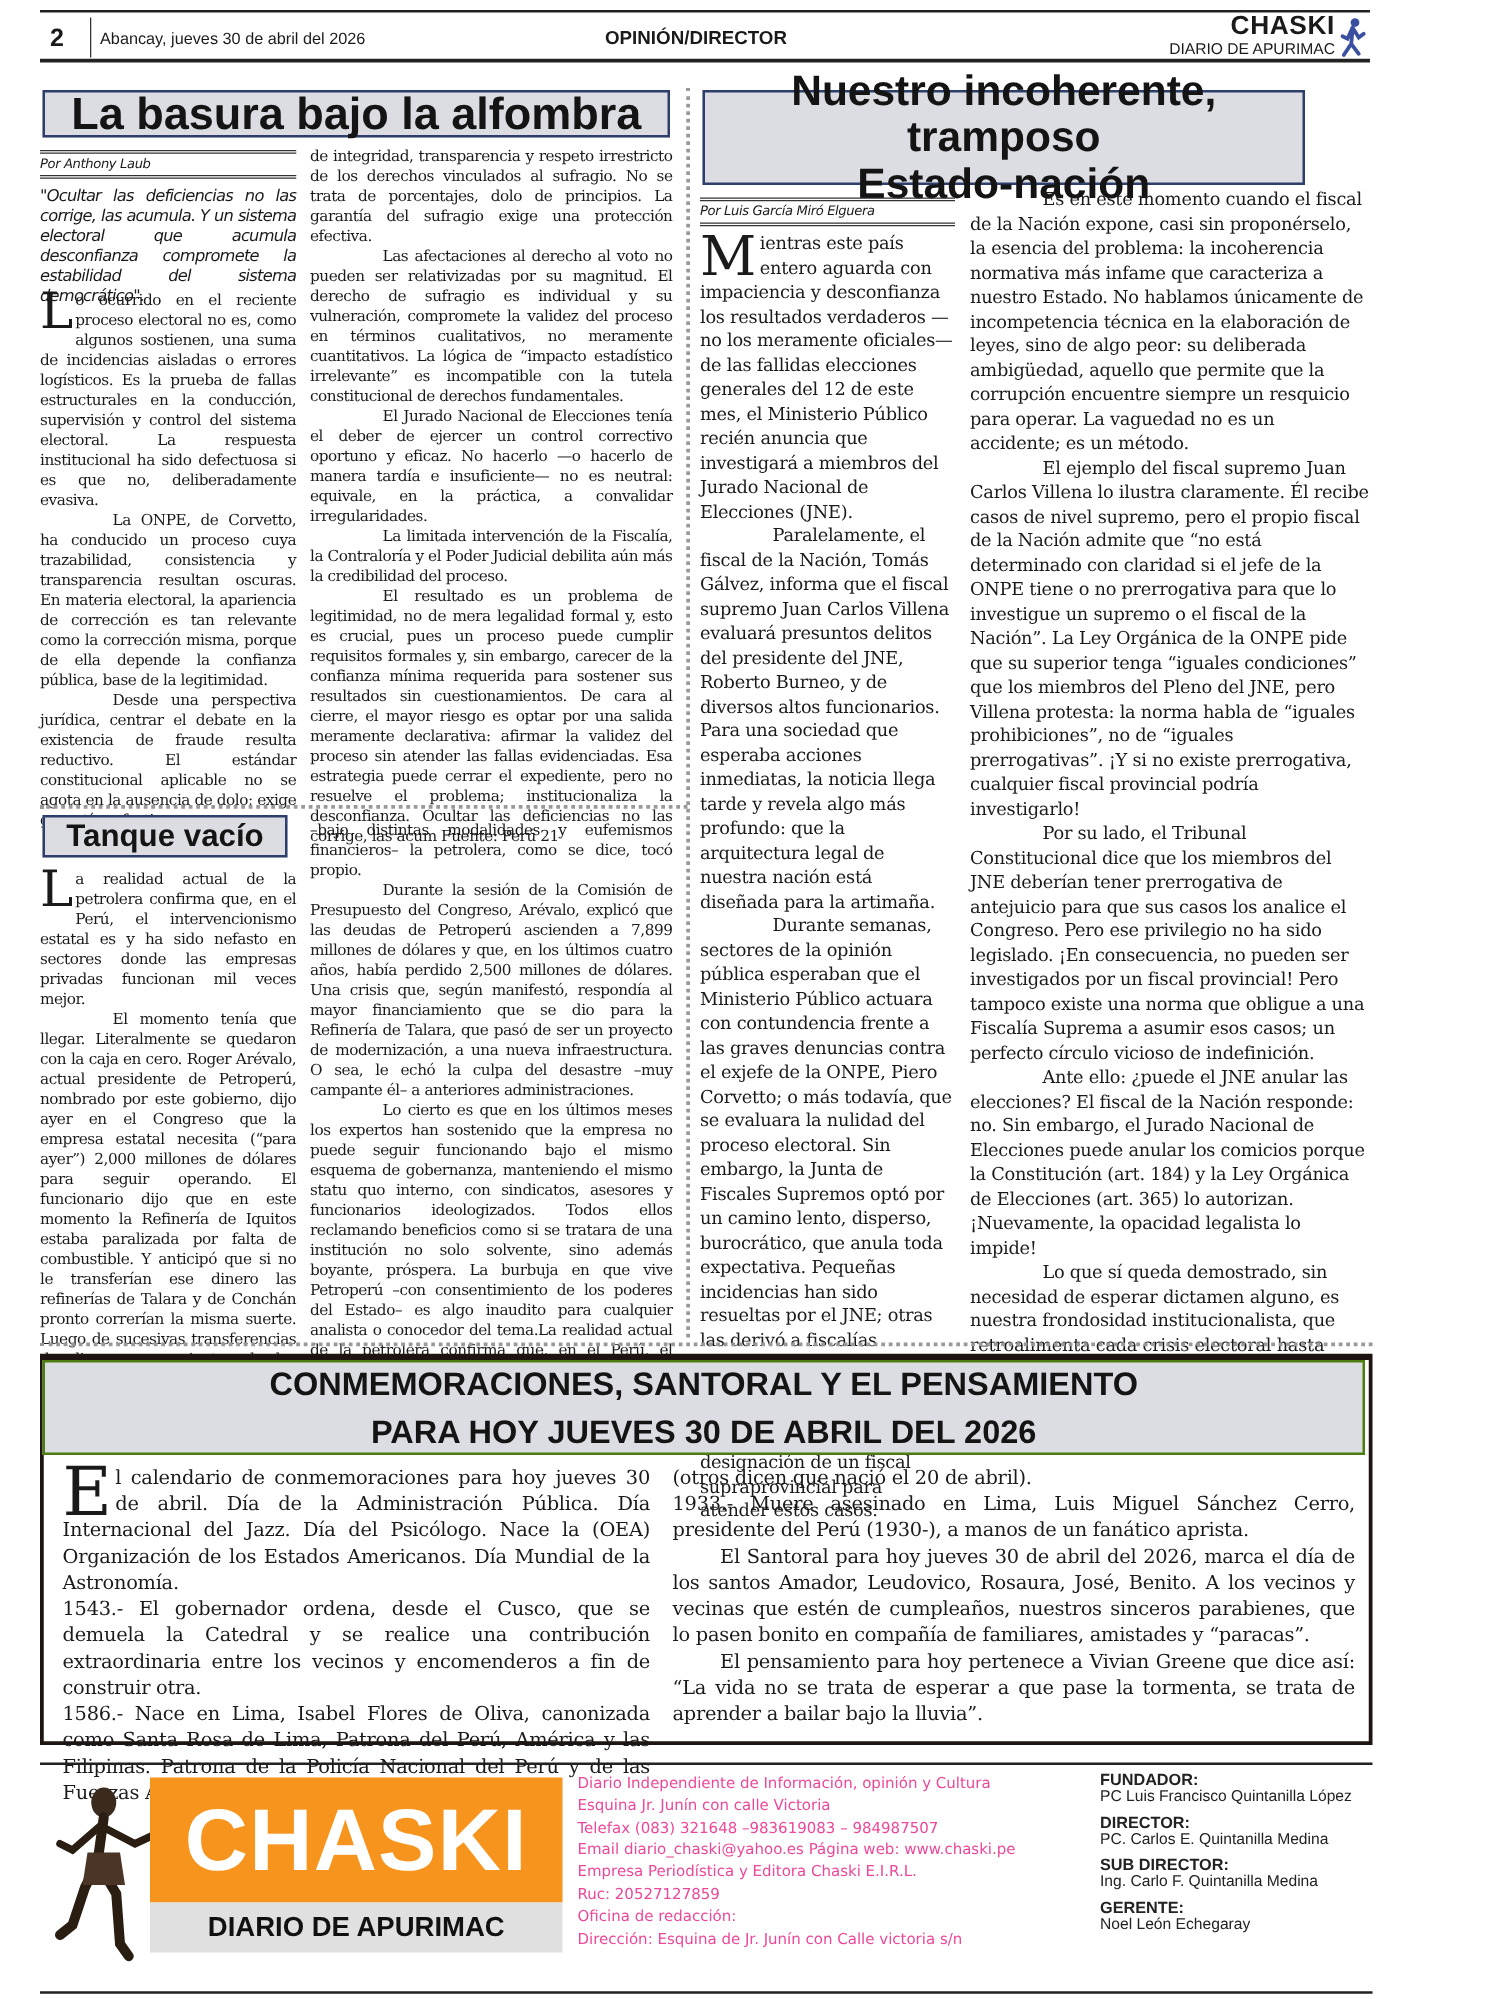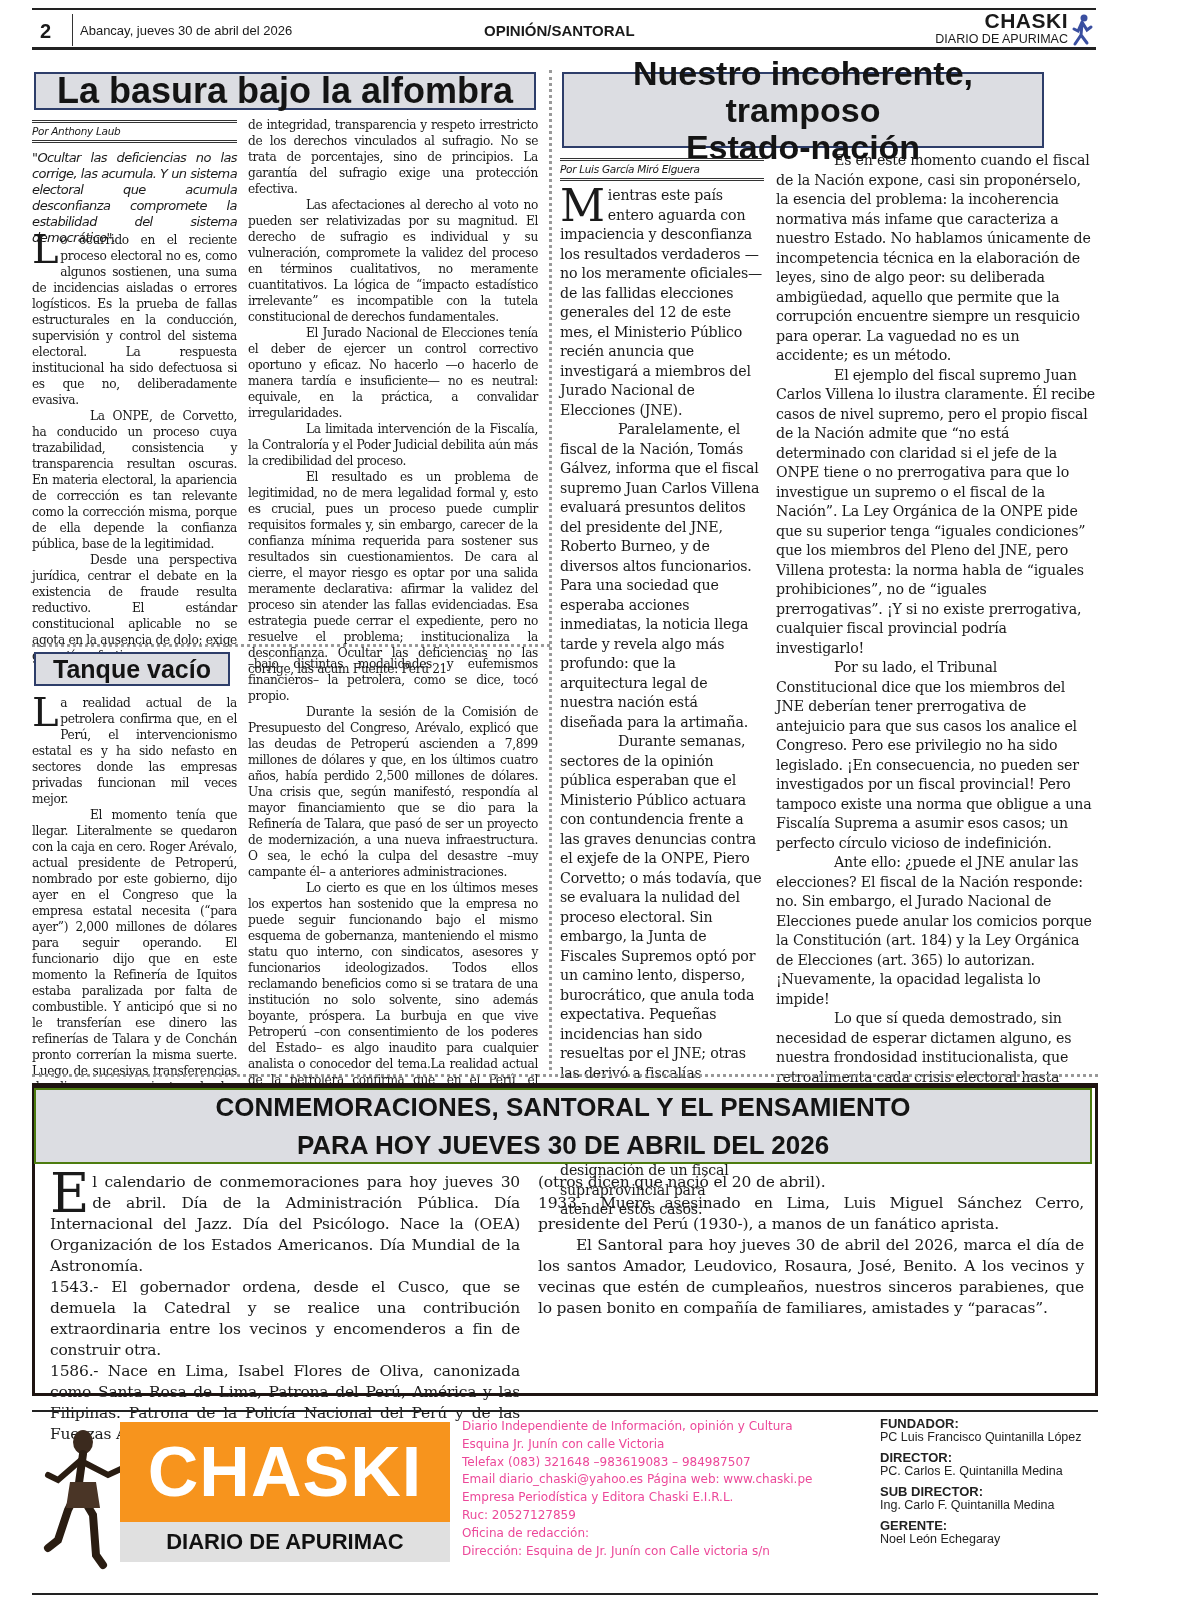--- a/index.html
+++ b/index.html
@@ -60,41 +60,41 @@
   .ftr-staff .role:first-child { margin-top: 0; }
   .ftr-staff .name { font-size: 12.5px; line-height: 14px; }
 </style>
 </head>
 <body>
 
 <div class="abs hdr">
   <div class="abs hdr-page">2</div>
   <div class="abs hdr-sep"></div>
   <div class="abs hdr-date">Abancay, jueves 30 de abril del 2026</div>
-  <div class="abs hdr-section">OPINIÓN/SANTORAL</div>
+  <div class="abs hdr-section">OPINIÓN/DIRECTOR</div>
   <div class="abs hdr-brand">
     <div class="b1">CHASKI</div>
     <div class="b2">DIARIO DE APURIMAC</div>
   </div>
   <svg class="abs hdr-logo" viewBox="0 0 24 34">
     <circle cx="14" cy="5" r="3.5" fill="#3a4fa0"></circle>
     <path d="M12 9 L8 18 L4 16 M12 9 L17 17 L21 14 M12 11 L11 22 L5 31 M11 22 L17 30" stroke="#3a4fa0" stroke-width="3" fill="none" stroke-linecap="round"></path>
   </svg>
 </div>
 
 <div class="abs tbox t1">La basura bajo la alfombra</div>
 <div class="abs byline by1">Por Anthony Laub</div>
 <div class="abs quote">"Ocultar las deficiencias no las corrige, las acumula. Y un sistema electoral que acumula desconfianza compromete la estabilidad del sistema democrático".</div>
 <div class="abs col" style="left:32px; top:232px; width:205px;">
   <p class="noind first">Lo ocurrido en el reciente proceso electoral no es, como algunos sostienen, una suma de incidencias aisladas o errores logísticos. Es la prueba de fallas estructurales en la conducción, supervisión y control del sistema electoral. La respuesta institucional ha sido defectuosa si es que no, deliberadamente evasiva.</p>
   <p>La ONPE, de Corvetto, ha conducido un proceso cuya trazabilidad, consistencia y transparencia resultan oscuras. En materia electoral, la apariencia de corrección es tan relevante como la corrección misma, porque de ella depende la confianza pública, base de la legitimidad.</p>
   <p>Desde una perspectiva jurídica, centrar el debate en la existencia de fraude resulta reductivo. El estándar constitucional aplicable no se agota en la ausencia de dolo; exige garantías efectivas</p>
 </div>
 <div class="abs col" style="left:248px; top:117px; width:290px;">
-  <p class="noind">de integridad, transparencia y respeto irrestricto de los derechos vinculados al sufragio. No se trata de porcentajes, sino de principios. La garantía del sufragio exige una protección efectiva.</p>
+  <p class="noind">de integridad, transparencia y respeto irrestricto de los derechos vinculados al sufragio. No se trata de porcentajes, dolo de principios. La garantía del sufragio exige una protección efectiva.</p>
   <p>Las afectaciones al derecho al voto no pueden ser relativizadas por su magnitud. El derecho de sufragio es individual y su vulneración, compromete la validez del proceso en términos cualitativos, no meramente cuantitativos. La lógica de “impacto estadístico irrelevante” es incompatible con la tutela constitucional de derechos fundamentales.</p>
   <p>El Jurado Nacional de Elecciones tenía el deber de ejercer un control correctivo oportuno y eficaz. No hacerlo —o hacerlo de manera tardía e insuficiente— no es neutral: equivale, en la práctica, a convalidar irregularidades.</p>
   <p>La limitada intervención de la Fiscalía, la Contraloría y el Poder Judicial debilita aún más la credibilidad del proceso.</p>
   <p>El resultado es un problema de legitimidad, no de mera legalidad formal y, esto es crucial, pues un proceso puede cumplir requisitos formales y, sin embargo, carecer de la confianza mínima requerida para sostener sus resultados sin cuestionamientos.   De cara al cierre, el mayor riesgo es optar por una salida meramente declarativa: afirmar la validez del proceso sin atender las fallas evidenciadas. Esa estrategia puede cerrar el expediente, pero no resuelve el problema; institucionaliza la desconfianza. Ocultar las deficiencias no las corrige, las acum Fuente: Perú 21</p>
 </div>
 
 <div class="abs dots-h" style="left:32px; top:644px; width:518px;"></div>
 <div class="abs dots-v" style="left:549px; top:70px; height:1000px;"></div>
 
 <div class="abs tbox t3">Tanque vacío</div>
@@ -137,20 +137,21 @@
 </div>
 <div class="abs conm-text" style="left:50px; top:1172px; width:470px;">
   <p class="noind first">El calendario de conmemoraciones para hoy jueves 30 de abril. Día de la Administración Pública. Día Internacional del Jazz. Día del Psicólogo. Nace la (OEA) Organización de los Estados Americanos. Día Mundial de la Astronomía.</p>
   <p class="noind"> 1543.- El gobernador ordena, desde el Cusco, que se demuela la Catedral y se realice una contribución extraordinaria entre los vecinos y encomenderos a fin de construir otra.</p>
   <p class="noind"> 1586.- Nace en Lima, Isabel Flores de Oliva, canonizada como Santa Rosa de Lima, Patrona del Perú, América y las Filipinas. Patrona de la Policía Nacional del Perú y de las Fuerzas Armadas de Argentina</p>
 </div>
 <div class="abs conm-text" style="left:538px; top:1172px; width:546px;">
   <p class="noind">(otros dicen que nació el 20 de abril).</p>
   <p class="noind"> 1933.- Muere asesinado en Lima, Luis Miguel Sánchez Cerro, presidente del Perú (1930-), a manos de un fanático aprista.</p>
   <p style="text-indent:38px;">El Santoral para hoy jueves 30 de abril del 2026, marca el día de los santos Amador, Leudovico, Rosaura, José, Benito. A los vecinos y vecinas que estén de cumpleaños, nuestros sinceros parabienes, que lo pasen bonito en compañía de familiares, amistades y “paracas”.</p>
+  <p style="text-indent:38px;">El pensamiento para hoy pertenece a Vivian Greene que dice así: “La vida no se trata de esperar a que pase la tormenta, se trata de aprender a bailar bajo la lluvia”.</p>
 </div>
 
 <div class="abs ftr"></div>
 <svg class="abs ftr-runner" viewBox="0 0 90 150">
   <ellipse cx="45" cy="22" rx="10" ry="12" fill="#3b2a1e"></ellipse>
   <path d="M45 34 L40 70 L30 90 L20 120 L10 128 M40 70 L55 95 L58 135 L65 145" stroke="#2a1d12" stroke-width="8" fill="none" stroke-linecap="round"></path>
   <path d="M43 40 L20 60 L10 55 M45 42 L70 55 L85 48" stroke="#2a1d12" stroke-width="6" fill="none" stroke-linecap="round"></path>
   <path d="M32 62 L58 62 L62 88 L28 88 Z" fill="#4a3526"></path>
 </svg>
 <div class="abs ftr-orange">CHASKI</div>

